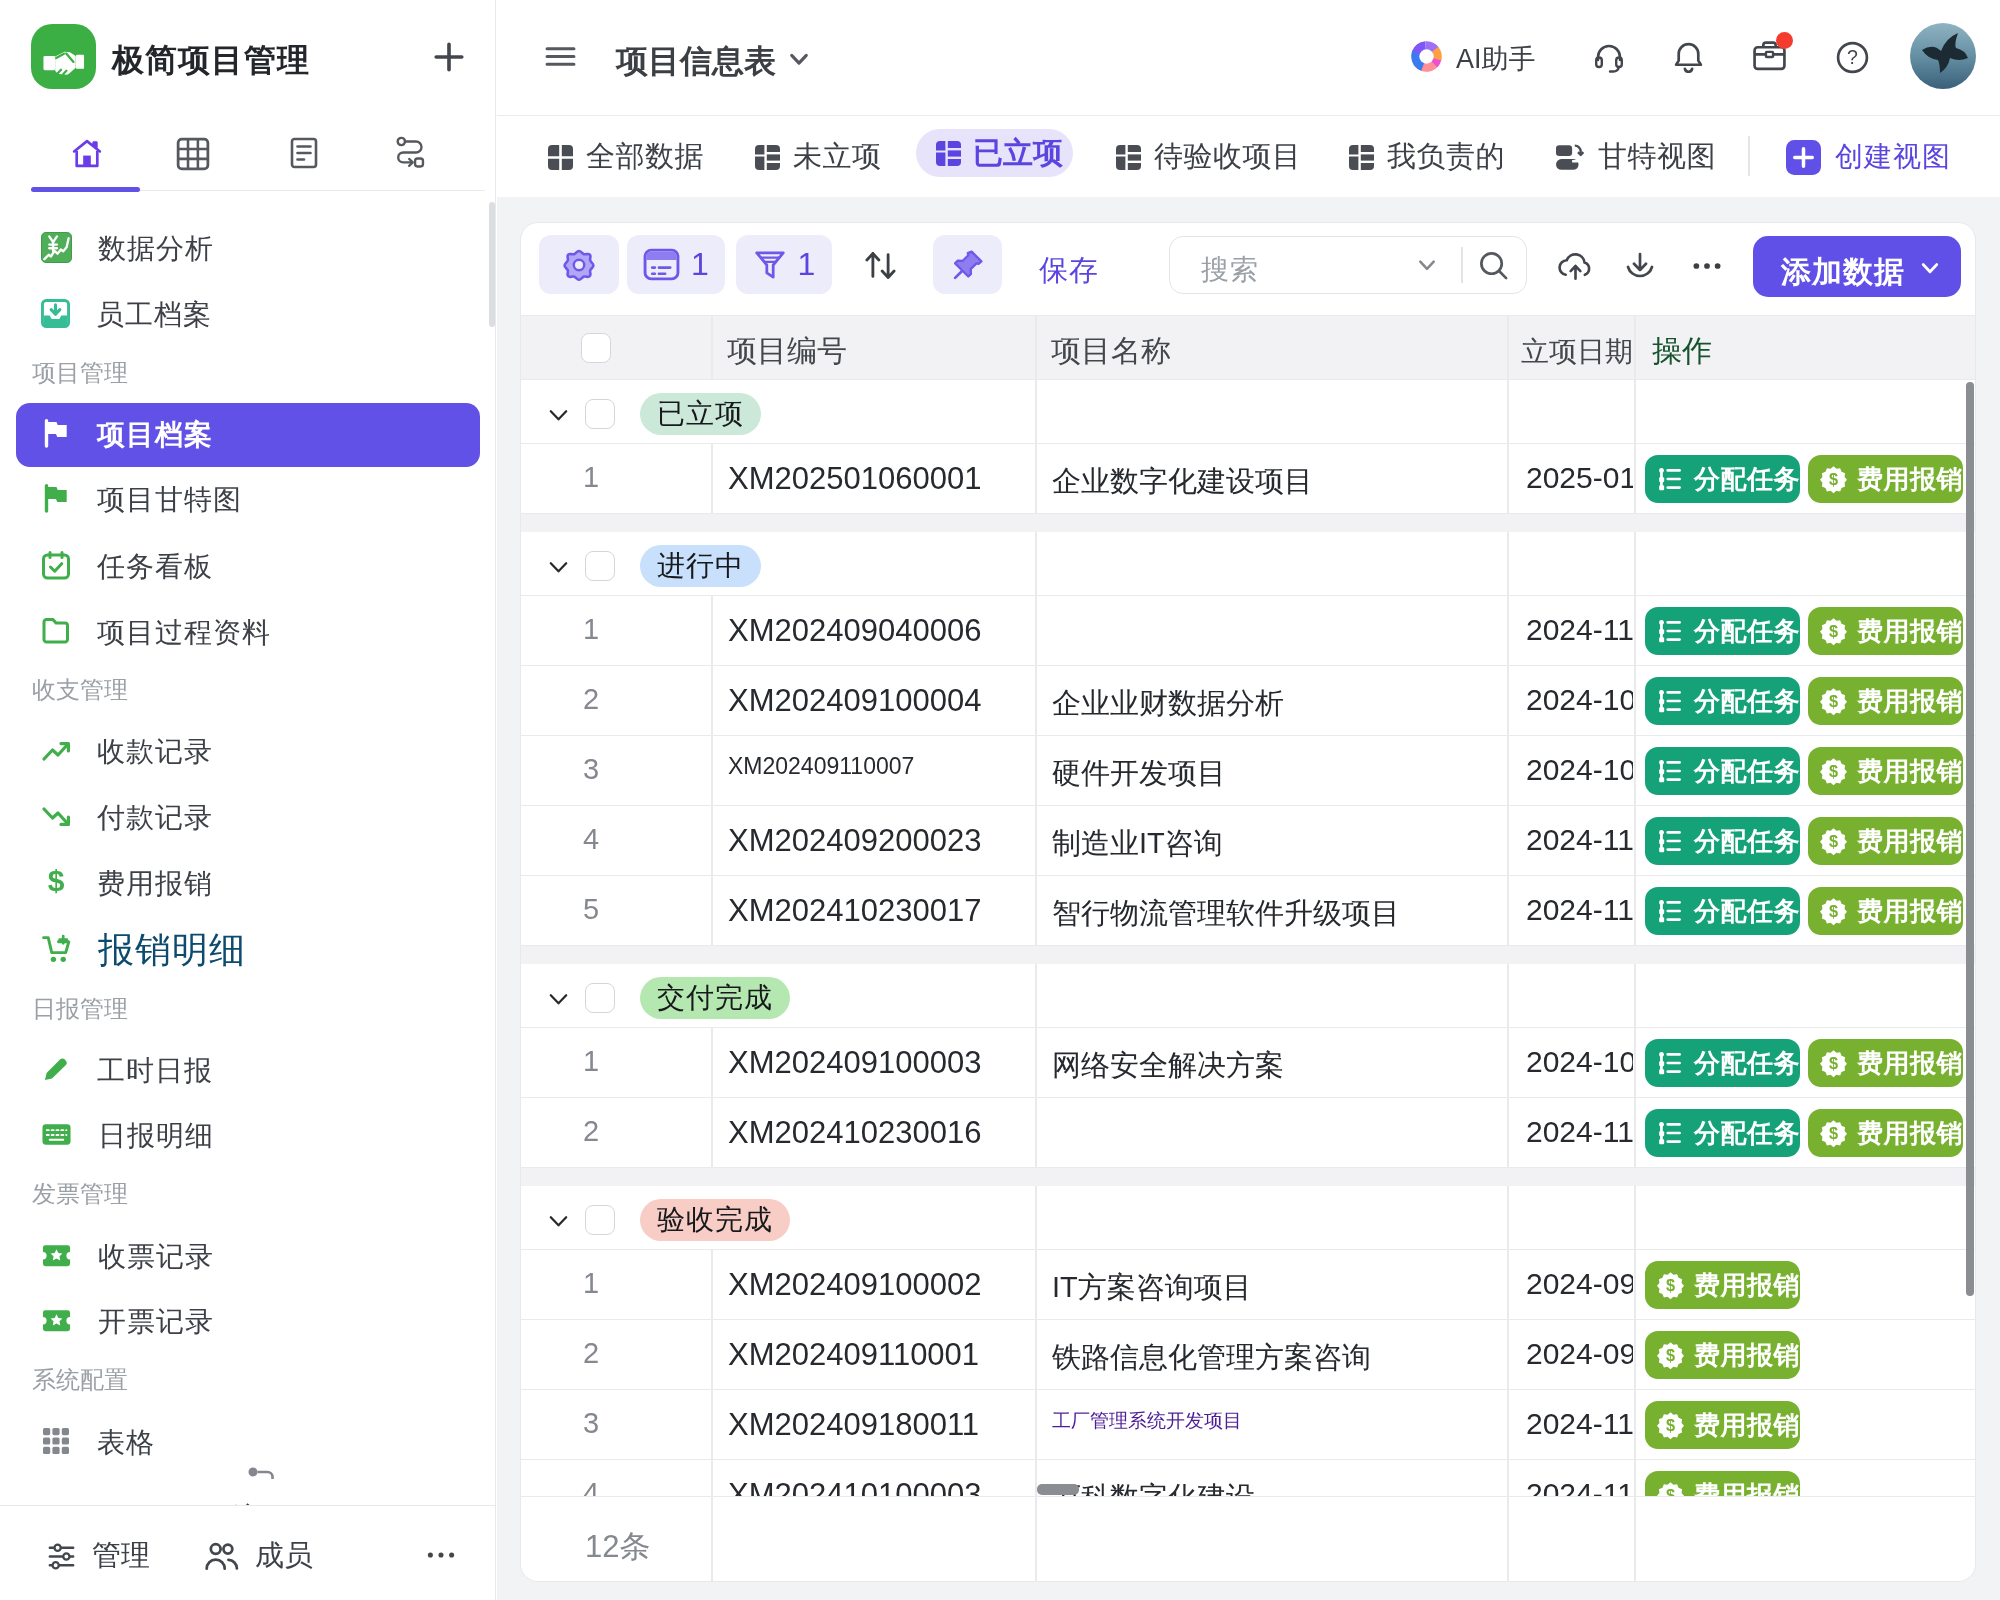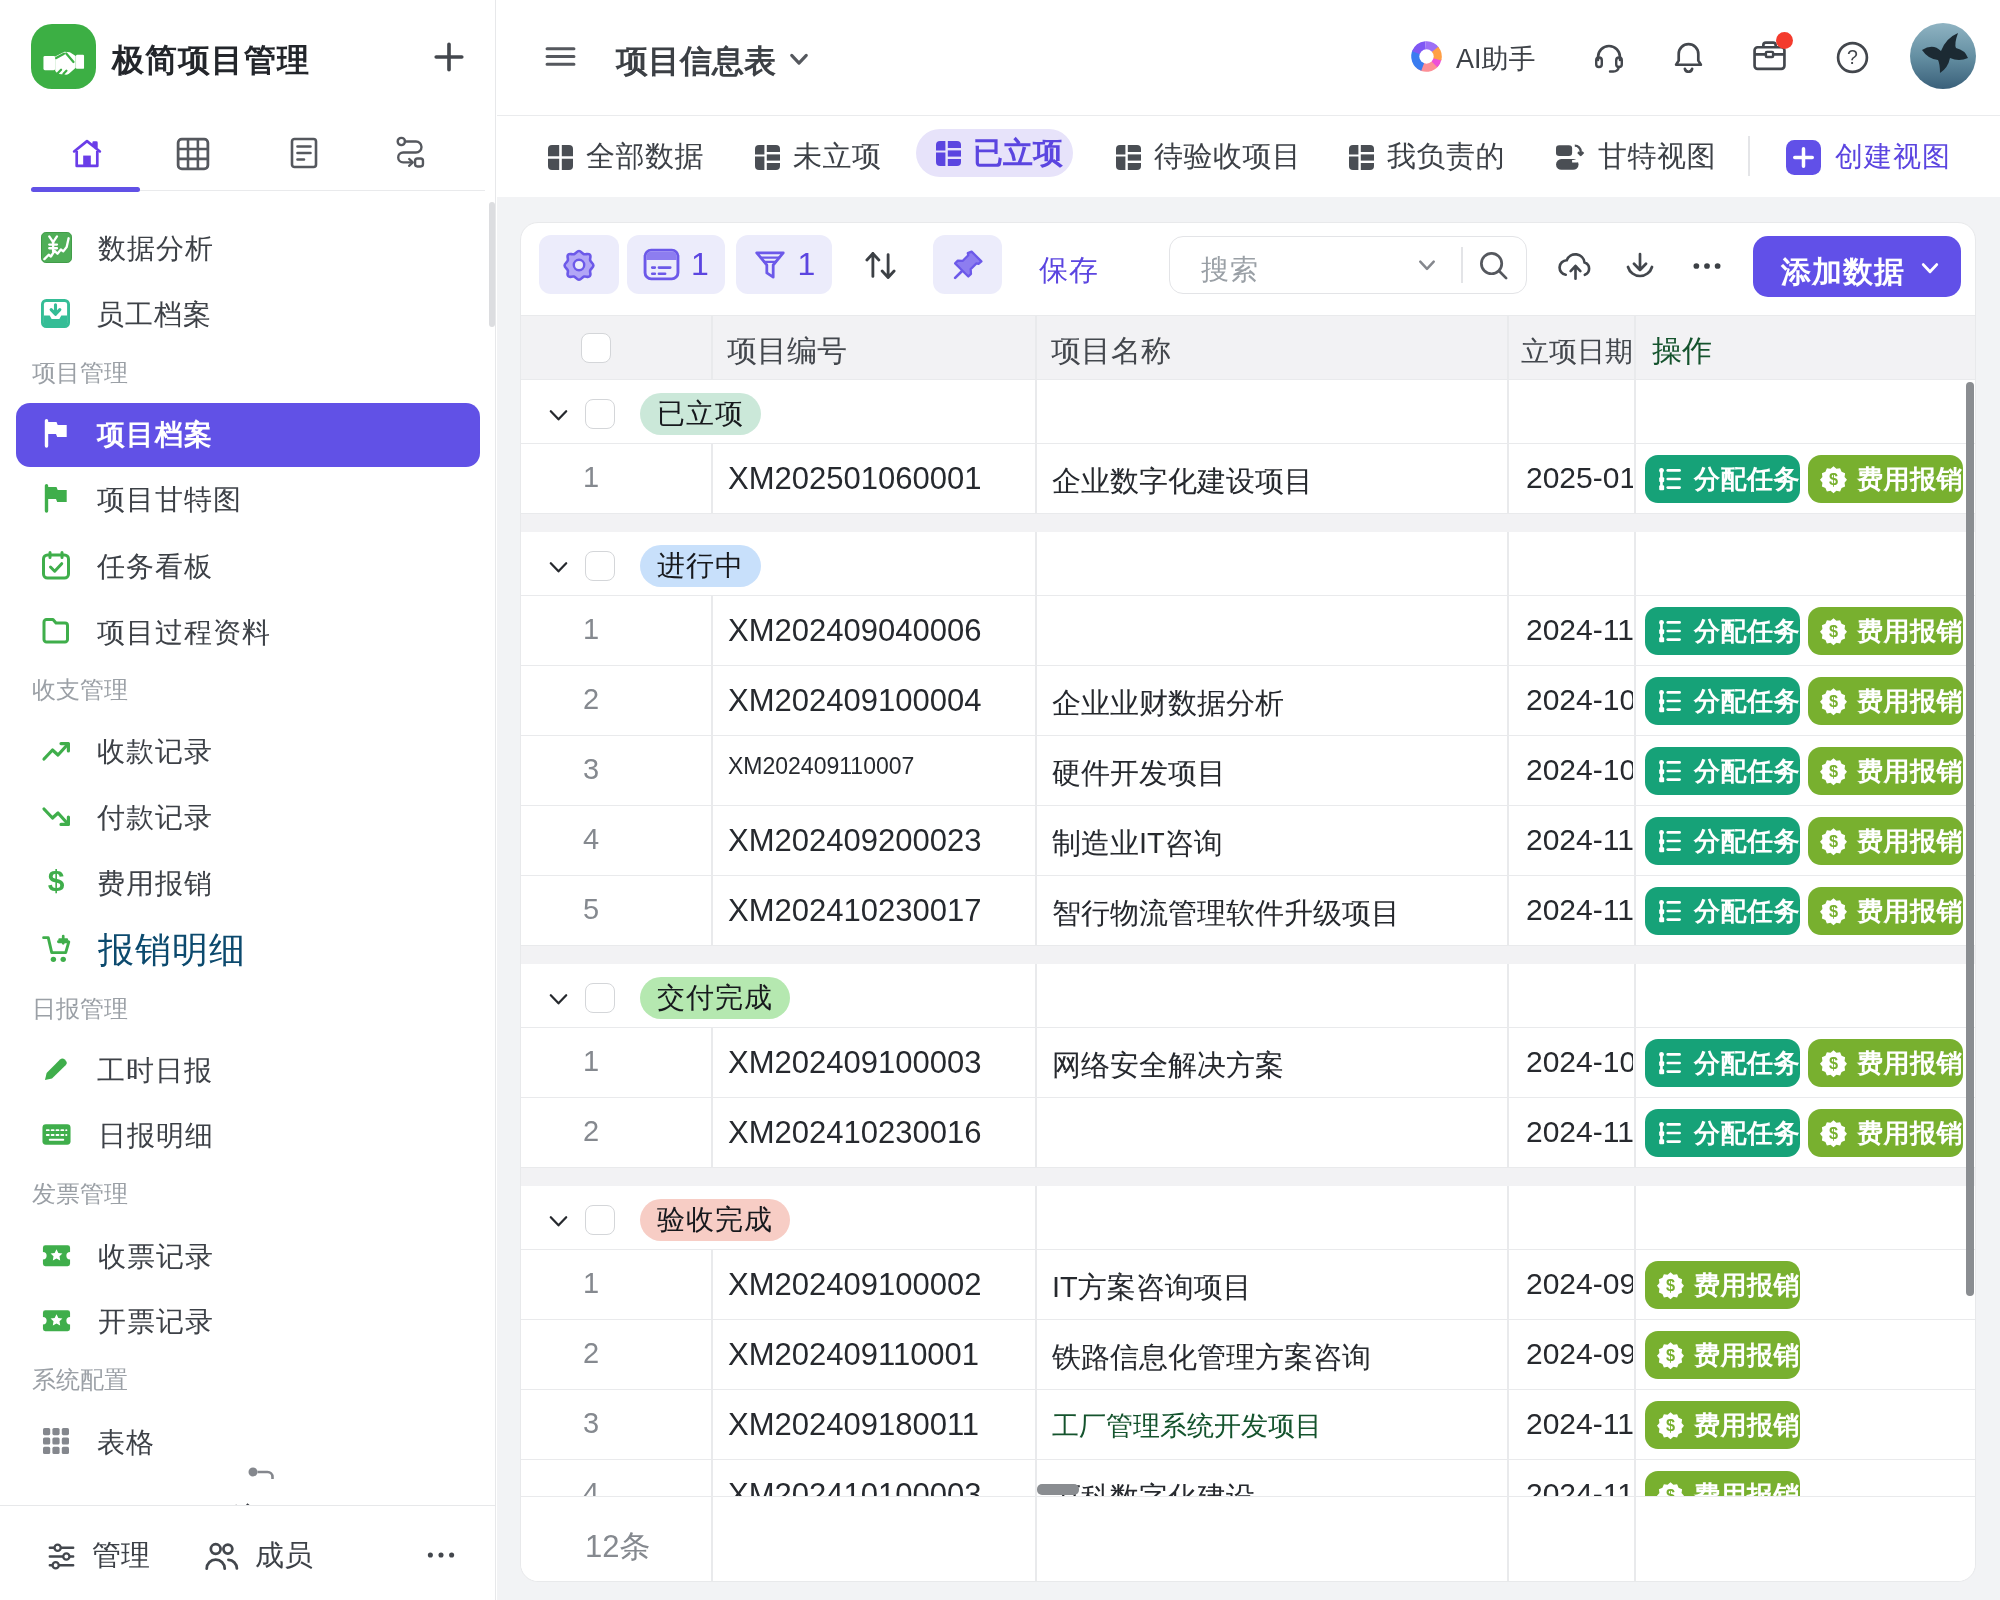--- a/index.html
+++ b/index.html
@@ -724,21 +724,21 @@
       <span style="margin-left:9px;font-size:26px;font-weight:bold;color:#fff;letter-spacing:0.5px;">费用报销</span>
     </div>
   </div>
 <div class="abs" style="left:711px;top:1320px;width:1.5px;height:70px;background:#e9eaec;"></div>
 <div class="abs" style="left:1035px;top:1320px;width:1.5px;height:70px;background:#e9eaec;"></div>
 <div class="abs" style="left:1507px;top:1320px;width:1.5px;height:70px;background:#e9eaec;"></div>
 <div class="abs" style="left:1634px;top:1320px;width:1.5px;height:70px;background:#e9eaec;"></div>
 <div class="abs" style="left:521px;top:1390px;width:1454px;height:70px;background:#fff;border-bottom:1.5px solid #e9eaec;overflow:hidden;">
     <div class="abs" style="left:50px;top:17px;width:40px;text-align:center;font-size:29px;color:#85898f;">3</div>
     <div class="abs" style="left:207px;top:17px;font-size:31px;color:#26292e;">XM202409180011</div>
-    <div class="abs" style="left:531px;top:18px;font-size:27px;color:#14532d;letter-spacing:0px;">工厂管理系统开发项目</div>
+    <div class="abs" style="left:531px;top:18px;font-size:19px;color:#4c1d95;letter-spacing:0px;">工厂管理系统开发项目</div>
     <div class="abs" style="left:1005px;top:17px;width:107px;overflow:hidden;font-size:30px;color:#26292e;white-space:nowrap;">2024-11</div>
     <div class="abs flex" style="left:1124px;top:11px;width:155px;height:48px;background:#78b02f;border-radius:13px;padding-left:11px;">
       <svg width="30" height="30" viewBox="0 0 32 32" style="">
         <path d="M16 2 l3.2 2.7 4.1 -0.6 1.6 3.9 3.9 1.6 -0.6 4.1 2.7 3.2 -2.7 3.2 0.6 4.1 -3.9 1.6 -1.6 3.9 -4.1 -0.6 -3.2 2.7 -3.2 -2.7 -4.1 0.6 -1.6 -3.9 -3.9 -1.6 0.6 -4.1 -2.7 -3.2 2.7 -3.2 -0.6 -4.1 3.9 -1.6 1.6 -3.9 4.1 0.6z" fill="#fff"></path>
 <text x="16" y="22.5" font-size="18" font-weight="bold" fill="#78b02f" text-anchor="middle" font-family="Liberation Sans">$</text>
       </svg>
       <span style="margin-left:9px;font-size:26px;font-weight:bold;color:#fff;letter-spacing:0.5px;">费用报销</span>
     </div>
   </div>
 <div class="abs" style="left:711px;top:1390px;width:1.5px;height:70px;background:#e9eaec;"></div>

